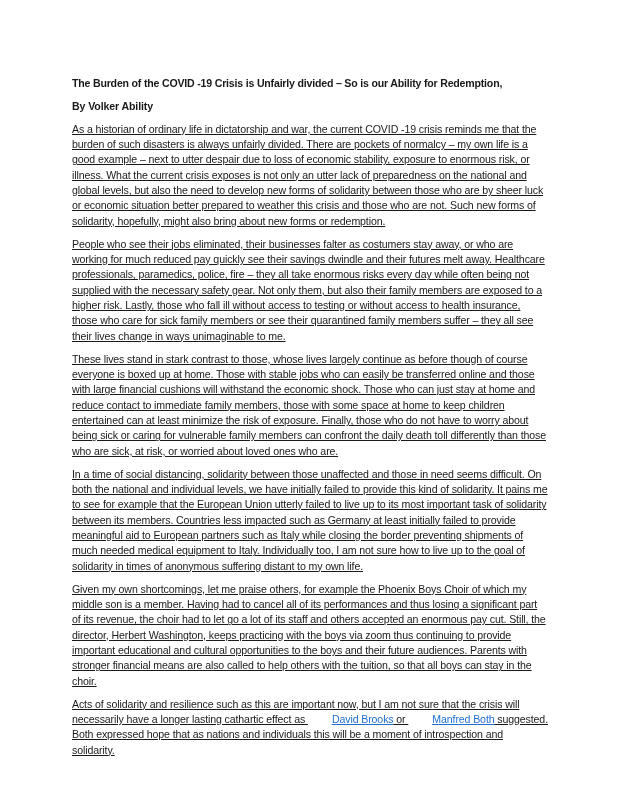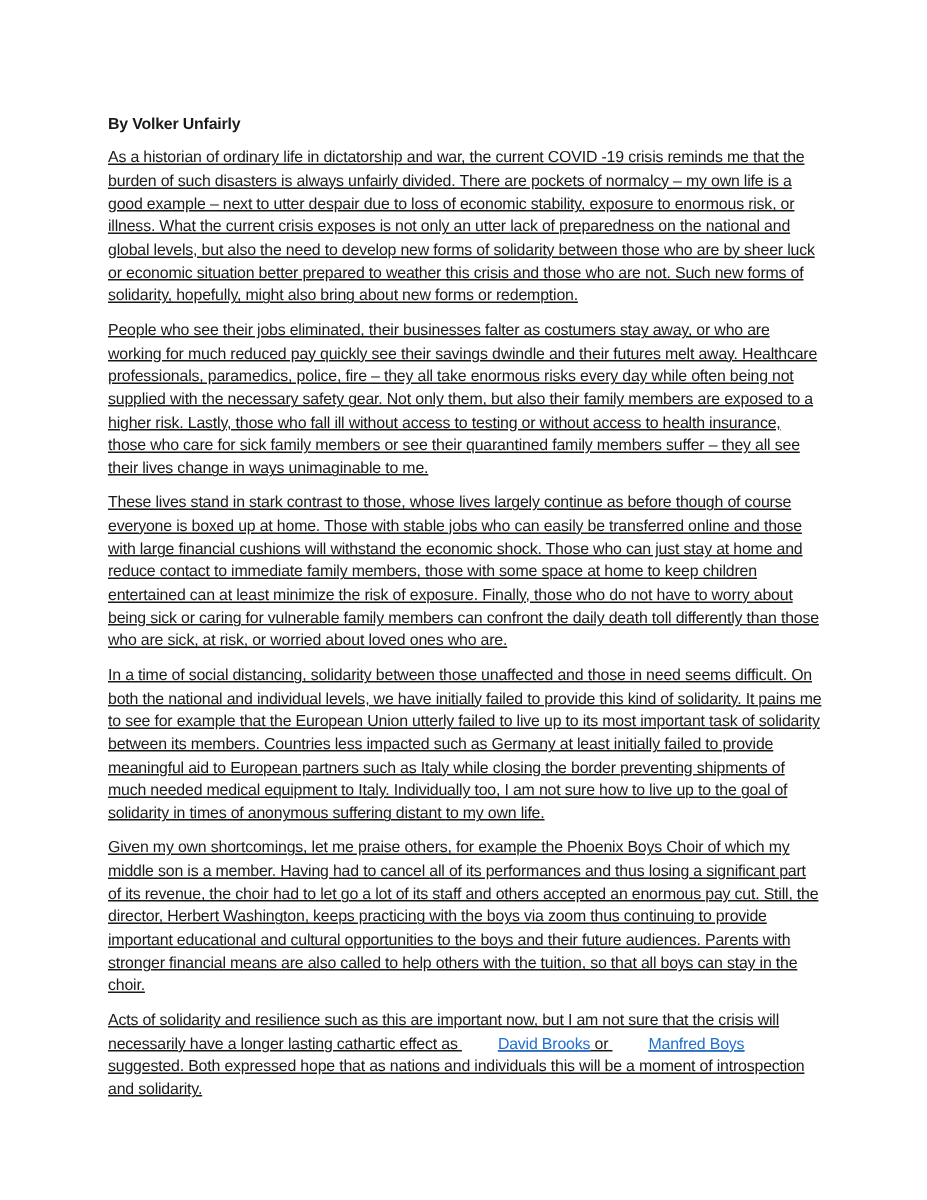--- a/index.html
+++ b/index.html
@@ -12,20 +12,21 @@
   }
   .title { font-weight: bold; margin: 0 0 8px 0; letter-spacing: -0.2px; }
   .byline { font-weight: bold; margin: 0 0 7px 0; }
   p { margin: 0 0 7.6px 0; text-decoration: underline; }
   a.link { color: #1f6fd1; text-decoration: underline; padding-left: 24px; }
 </style>
 </head>
 <body>
 
 <div class="page">
-  <div class="byline">By Volker Unfairly</div>
+  <div class="title">The Burden of the COVID -19 Crisis is Unfairly divided – So is our Ability for Redemption,</div>
+  <div class="byline">By Volker Ability</div>
   <p>As a historian of ordinary life in dictatorship and war, the current COVID -19 crisis reminds me that the burden of such disasters is always unfairly divided. There are pockets of normalcy – my own life is a good example – next to utter despair due to loss of economic stability, exposure to enormous risk, or illness. What the current crisis exposes is not only an utter lack of preparedness on the national and global levels, but also the need to develop new forms of solidarity between those who are by sheer luck or economic situation better prepared to weather this crisis and those who are not. Such new forms of solidarity, hopefully, might also bring about new forms or redemption.</p>
   <p>People who see their jobs eliminated, their businesses falter as costumers stay away, or who are working for much reduced pay quickly see their savings dwindle and their futures melt away. Healthcare professionals, paramedics, police, fire – they all take enormous risks every day while often being not supplied with the necessary safety gear. Not only them, but also their family members are exposed to a higher risk. Lastly, those who fall ill without access to testing or without access to health insurance, those who care for sick family members or see their quarantined family members suffer – they all see their lives change in ways unimaginable to me.</p>
   <p>These lives stand in stark contrast to those, whose lives largely continue as before though of course everyone is boxed up at home. Those with stable jobs who can easily be transferred online and those with large financial cushions will withstand the economic shock. Those who can just stay at home and reduce contact to immediate family members, those with some space at home to keep children entertained can at least minimize the risk of exposure. Finally, those who do not have to worry about being sick or caring for vulnerable family members can confront the daily death toll differently than those who are sick, at risk, or worried about loved ones who are.</p>
   <p>In a time of social distancing, solidarity between those unaffected and those in need seems difficult. On both the national and individual levels, we have initially failed to provide this kind of solidarity. It pains me to see for example that the European Union utterly failed to live up to its most important task of solidarity between its members. Countries less impacted such as Germany at least initially failed to provide meaningful aid to European partners such as Italy while closing the border preventing shipments of much needed medical equipment to Italy. Individually too, I am not sure how to live up to the goal of solidarity in times of anonymous suffering distant to my own life.</p>
   <p>Given my own shortcomings, let me praise others, for example the Phoenix Boys Choir of which my middle son is a member. Having had to cancel all of its performances and thus losing a significant part of its revenue, the choir had to let go a lot of its staff and others accepted an enormous pay cut. Still, the director, Herbert Washington, keeps practicing with the boys via zoom thus continuing to provide important educational and cultural opportunities to the boys and their future audiences. Parents with stronger financial means are also called to help others with the tuition, so that all boys can stay in the choir.</p>
-  <p><span>Acts of solidarity and resilience such as this are important now, but I am not sure that the crisis will necessarily have a longer lasting cathartic effect as </span><a class="link">David Brooks</a><span> or </span><a class="link">Manfred Boys</a><span> suggested. Both expressed hope that as nations and individuals this will be a moment of introspection and solidarity.</span></p>
+  <p><span>Acts of solidarity and resilience such as this are important now, but I am not sure that the crisis will necessarily have a longer lasting cathartic effect as </span><a class="link">David Brooks</a><span> or </span><a class="link">Manfred Both</a><span> suggested. Both expressed hope that as nations and individuals this will be a moment of introspection and solidarity.</span></p>
 </div>
 
 </body></html>

